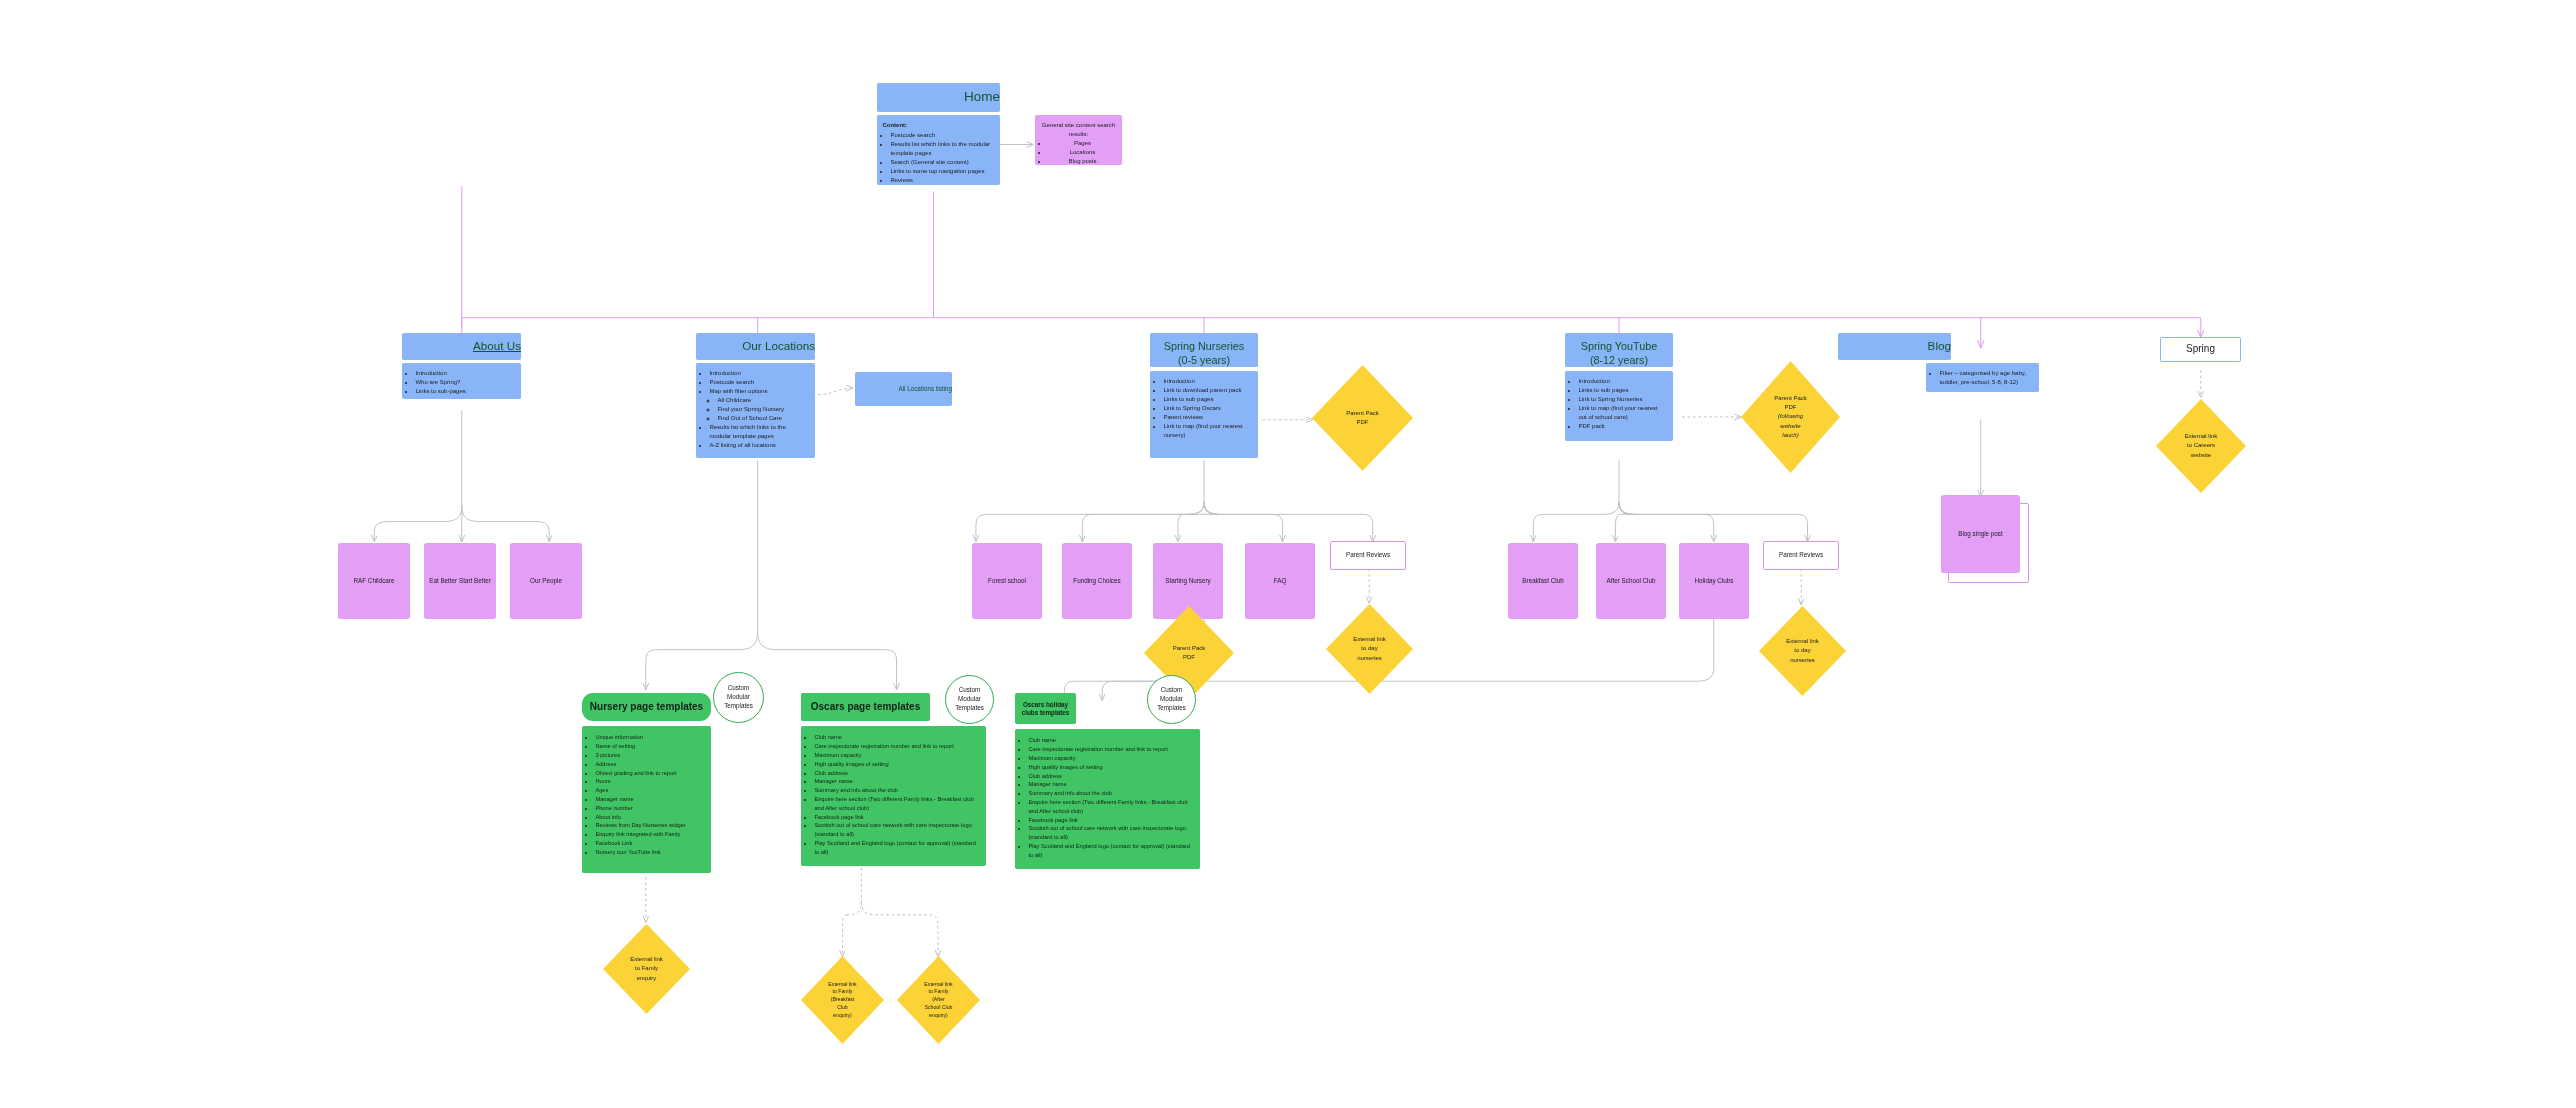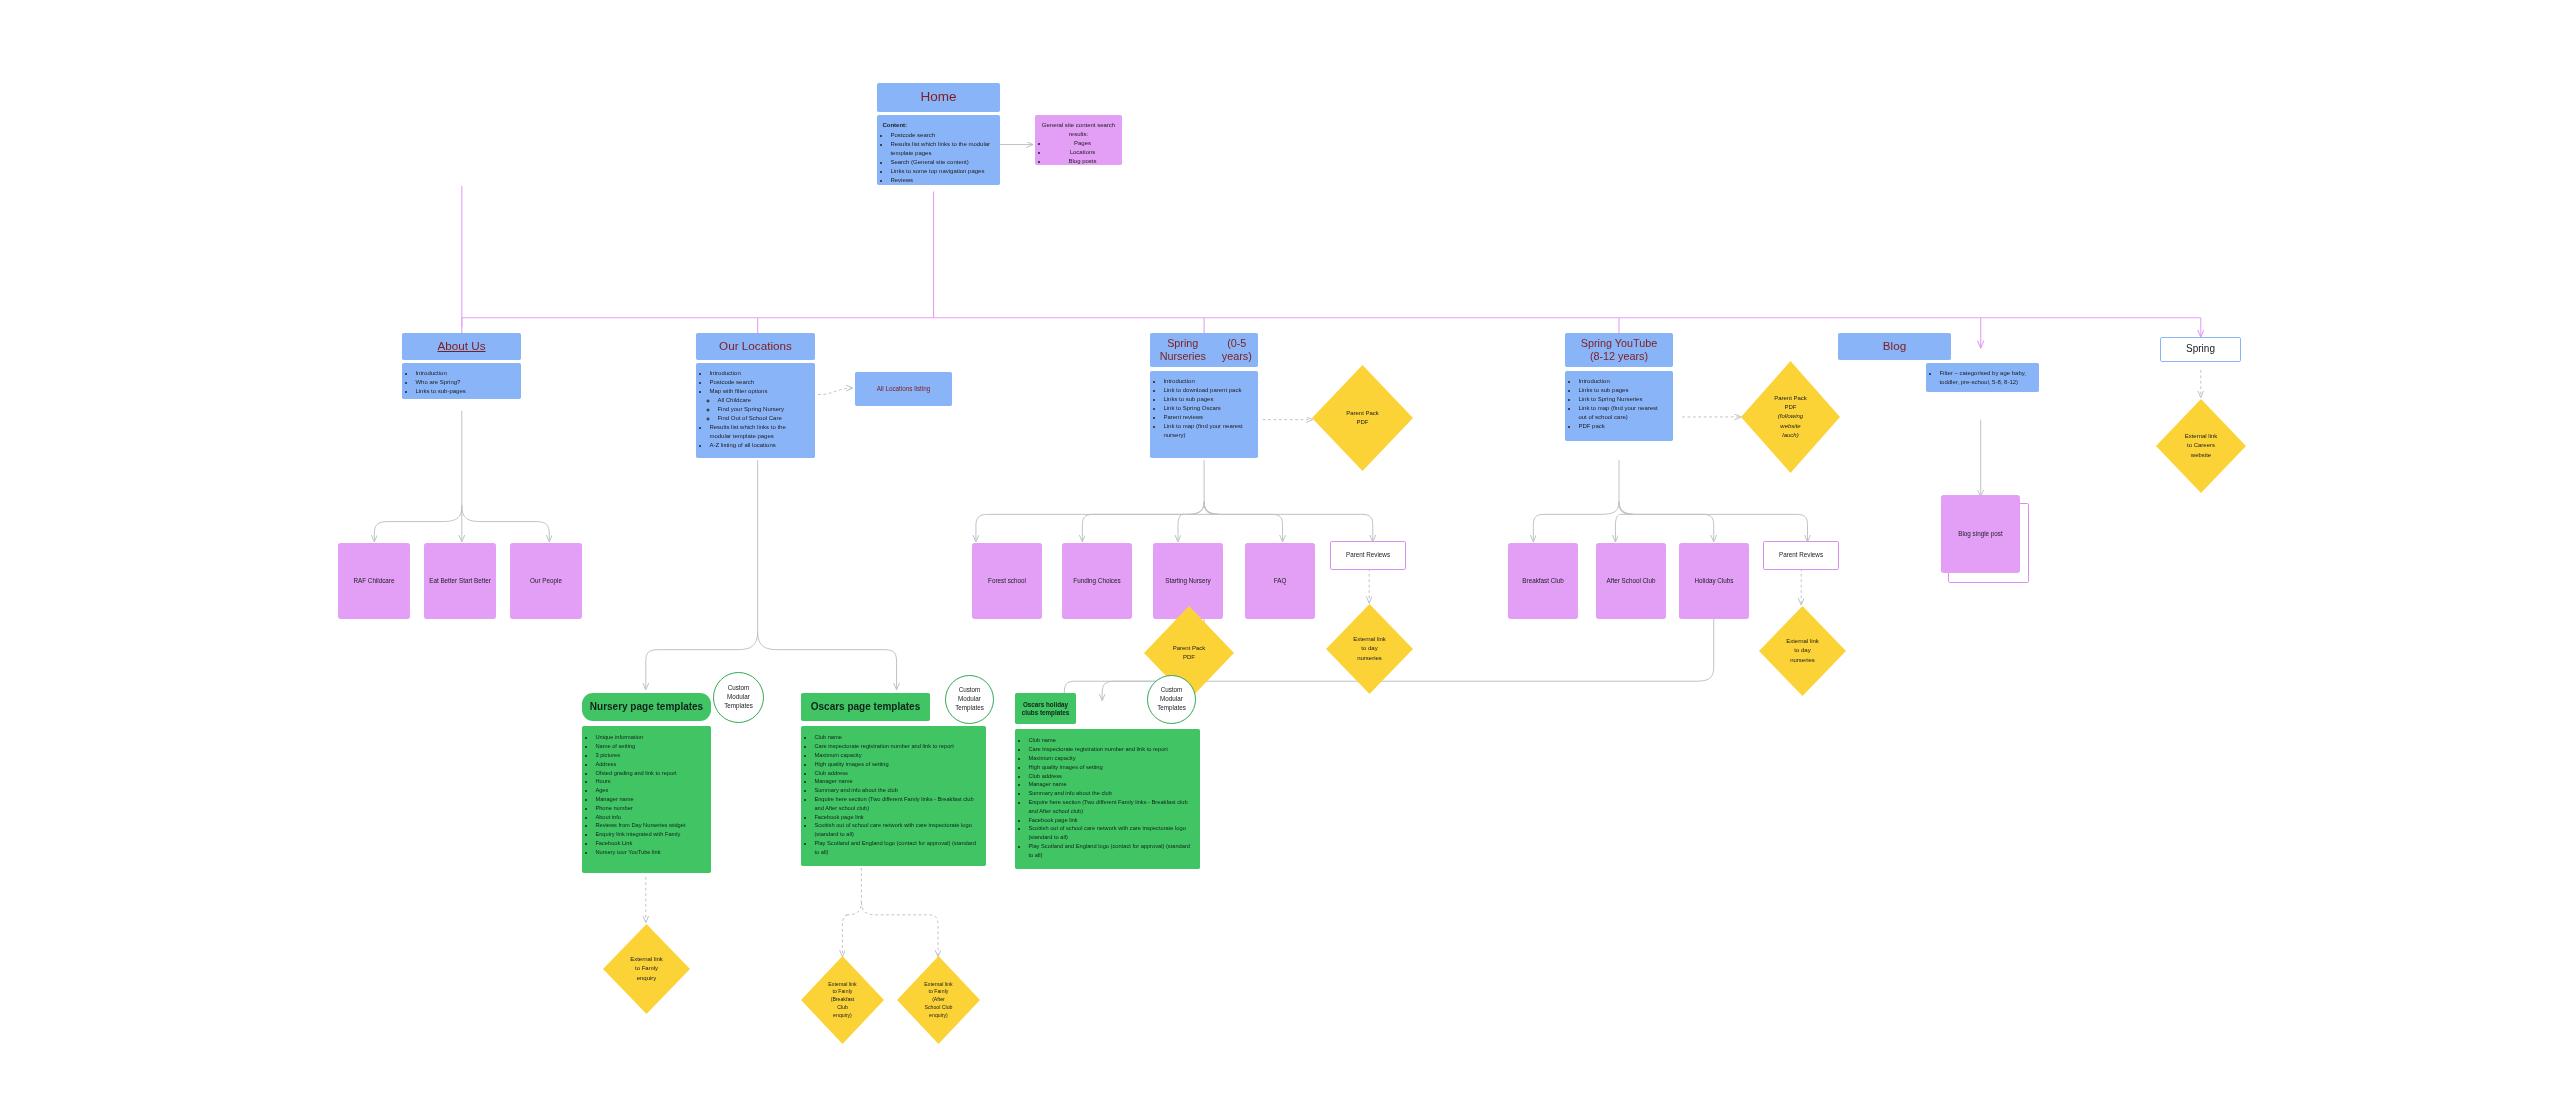--- a/index.html
+++ b/index.html
@@ -10,22 +10,22 @@
     overflow:hidden;
   }
   #canvas{position:relative;width:2576px;height:1109px;}
   svg.links{position:absolute;left:0;top:0;width:2576px;height:1109px;pointer-events:none;}
 
   
   .node{position:absolute;box-sizing:border-box;}
 
   
   .blue-head{
-    background:#8ab4f8;color:#7f1d1d;
-    display:flex;align-items:center;justify-content:center;
+    background:#8ab4f8;color:#14532d;
+    display:flex;align-items:center;justify-content:flex-end;
     text-align:center;font-size:13.5px;line-height:1.25;
     border-radius:1.8px;
   }
   .blue-body{
     background:#8ab4f8;color:#202124;
     border-radius:1.8px;
     font-size:6px;line-height:1.5;
     padding:6.3px 7.2px 6.3px 5.4px;
     box-sizing:border-box;
   }
@@ -243,21 +243,21 @@
         <li>Find Out of School Care</li>
       </ul>
       <li>Results list which links to the modular template pages</li>
       <li>A-Z listing of all locations</li>
     </ul>
   </div>
   <div class="node blue-head" style="left:855px;top:372px;width:97px;height:34px;font-size:6.3px;">
     <span>All Locations listing</span>
   </div>
 
-  <div class="node blue-head" style="left:1150px;top:333px;width:108px;height:34px;font-size:10.8px;flex-direction:row;">
+  <div class="node blue-head" style="left:1150px;top:333px;width:108px;height:34px;font-size:10.8px;flex-direction:column;">
     <span>Spring Nurseries</span>
     <span>(0-5 years)</span>
   </div>
   <div class="node blue-body" style="left:1150px;top:371px;width:108px;height:87px;">
     <ul>
       <li>Introduction</li>
       <li>Link to download parent pack</li>
       <li>Links to sub pages</li>
       <li>Link to Spring Oscars</li>
       <li>Parent reviews</li>

